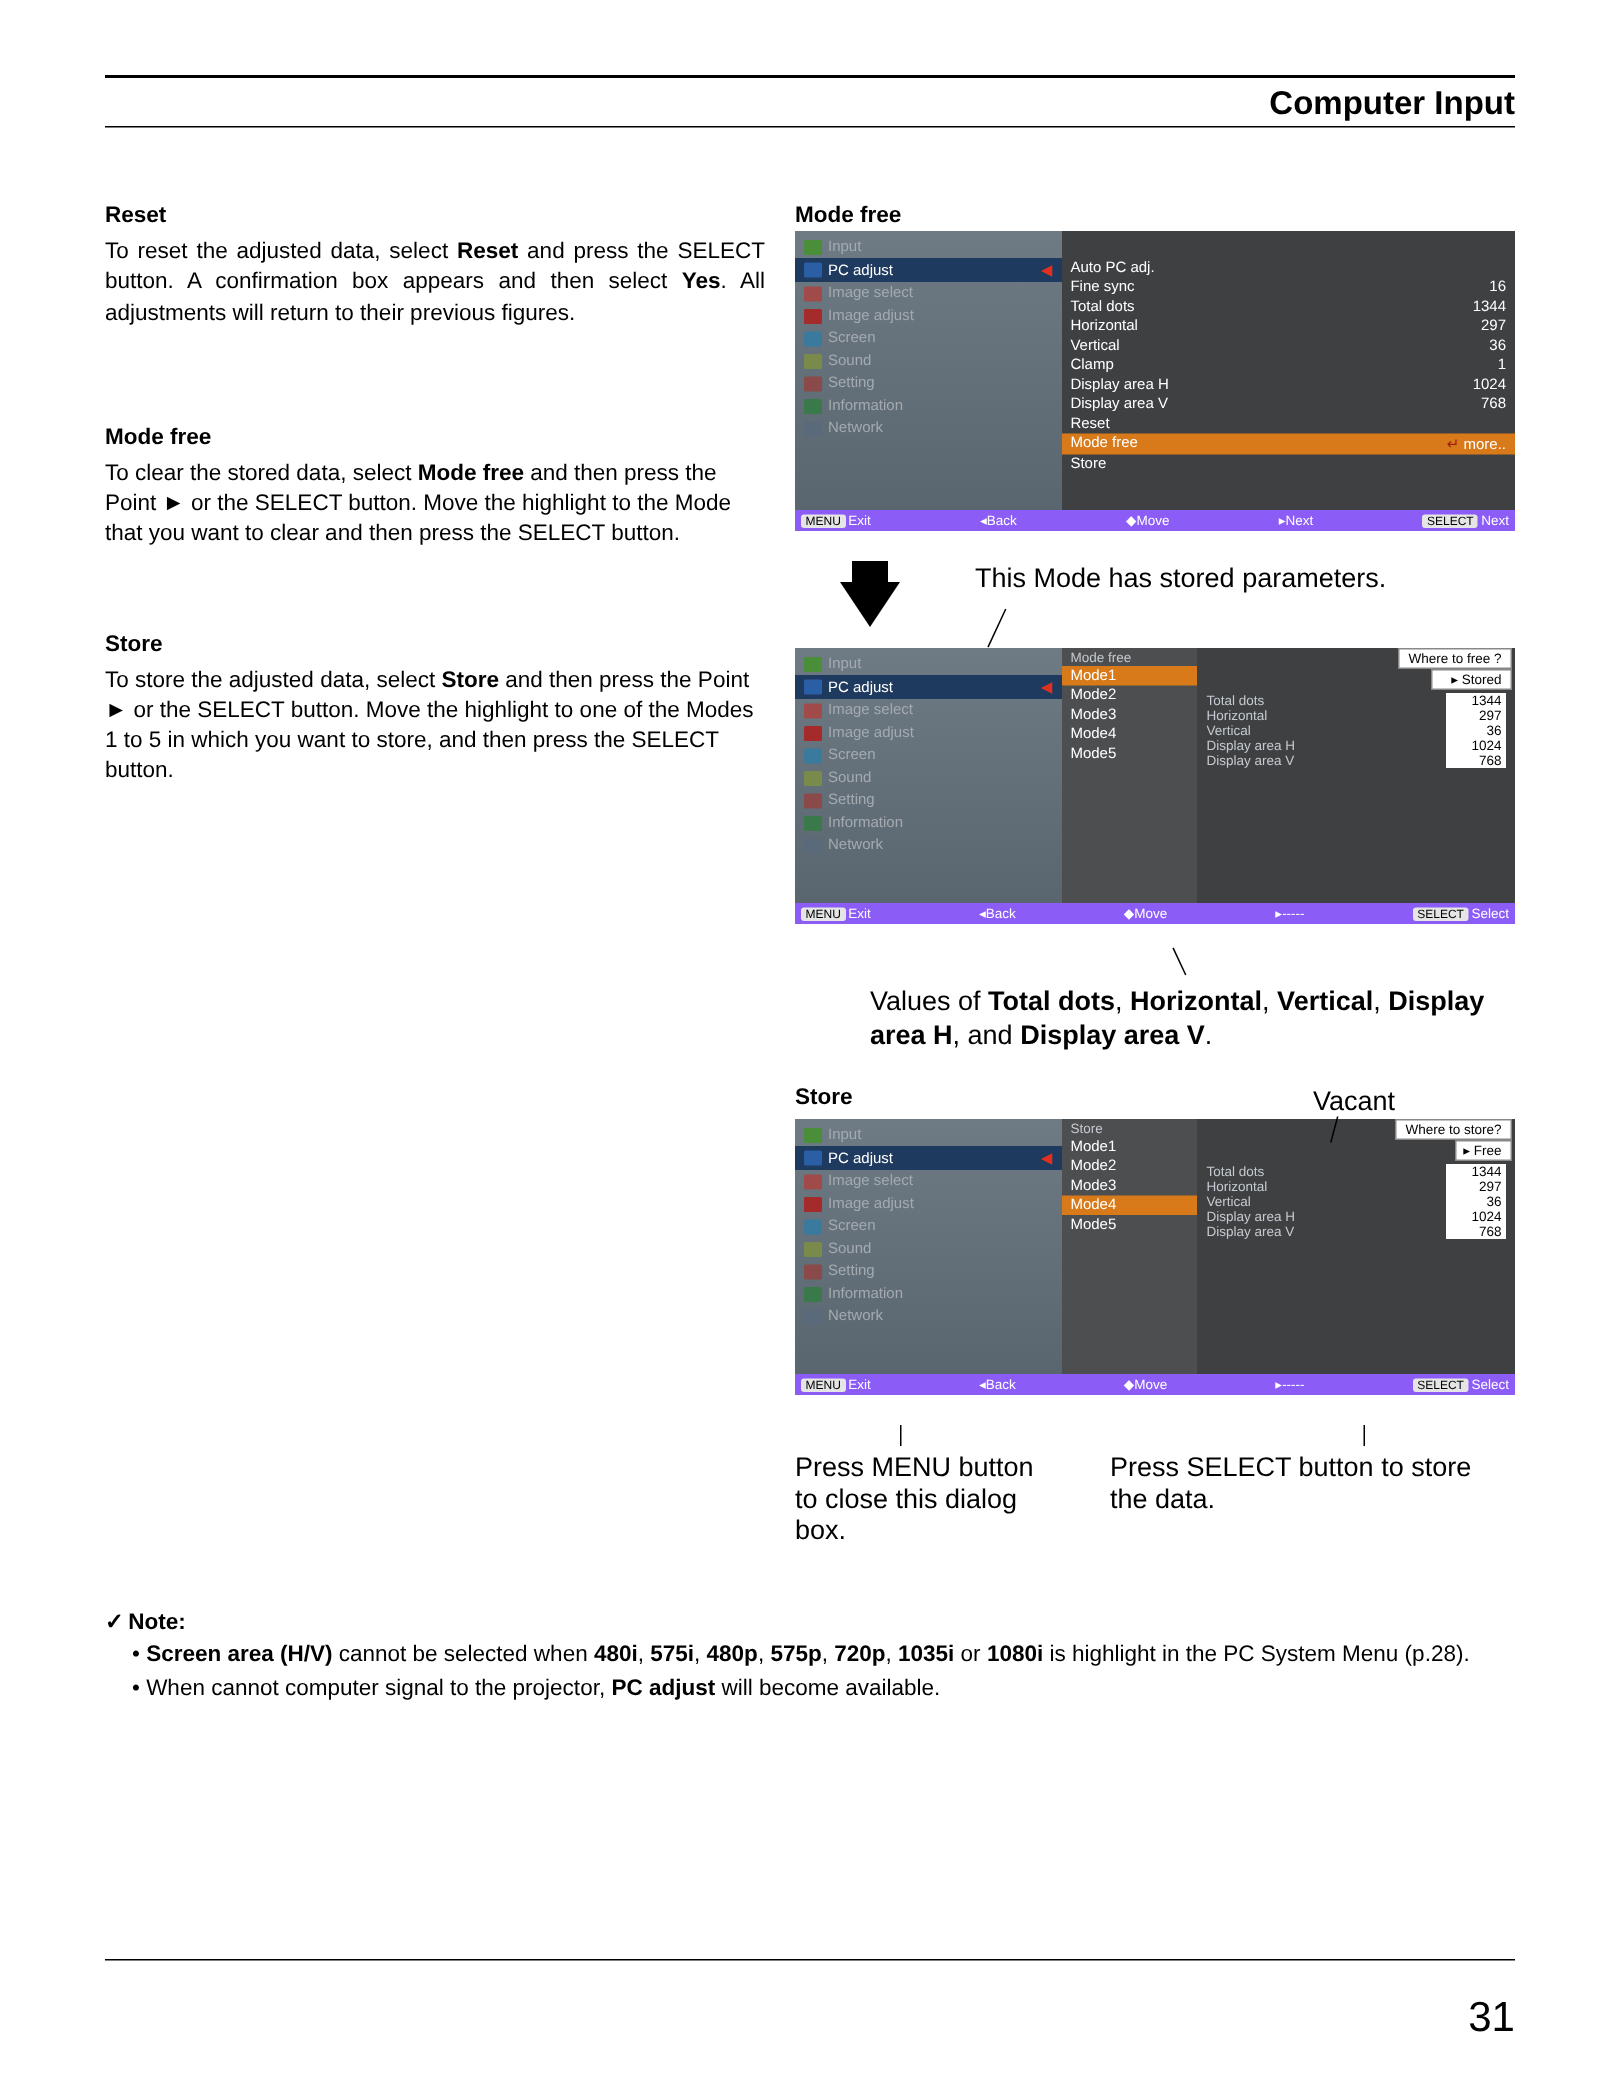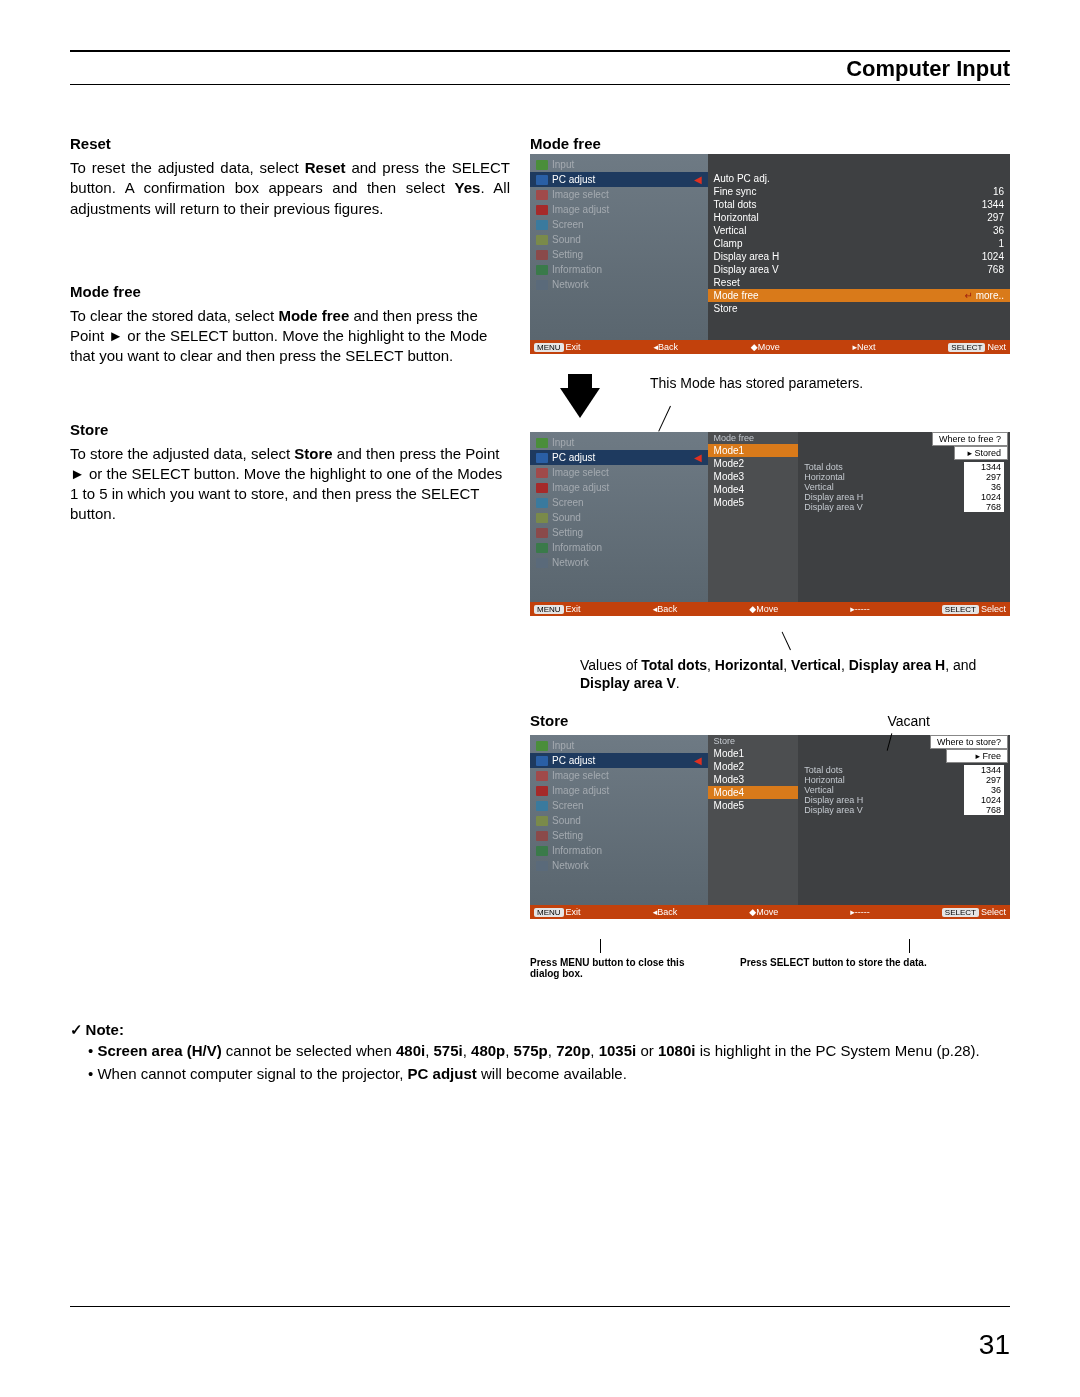--- a/index.html
+++ b/index.html
@@ -93,21 +93,21 @@
     font-size: 10px;
     color: #fff;
   }
   .main-row .label { color: #fff; }
   .main-row .val { color: #fff; }
   .main-row.highlight {
     background: #d97a1a;
     color: #fff;
   }
   .ms-footer {
-    background: #c2410c;
+    background: #8b5cf6;
     color: #fff;
     font-size: 9px;
     padding: 2px 4px;
     display: flex;
     justify-content: space-between;
     align-items: center;
   }
   .ms-footer span { white-space: nowrap; }
   .menu-btn {
     background: #e5e5e5;
@@ -175,35 +175,35 @@
   }
   .header-cell { flex:1; padding: 1px 4px; }
   .header-cell.boxed {
     background: #fff; color: #000;
     text-align: center;
     border:1px solid #888;
     flex:0 0 auto;
     padding:1px 6px;
   }
   .annotation {
-    font-size: 14px;
+    font-size: 18px;
     line-height: 1.3;
   }
   .arrow-container {
     display: flex;
     align-items: flex-start;
     gap: 10px;
     margin: 6px 0 14px 0;
   }
   .callout-row {
     display: flex;
     align-items: flex-start;
     margin: 4px 0 10px 0;
   }
-  .callout-text { font-size: 10px; font-weight: bold; }
+  .callout-text { font-size: 18px; }
   .note-block {
     margin-top: 30px;
     font-size: 15px;
     line-height: 1.4;
   }
   .note-title::before { content: "✓"; margin-right: 3px; }
   .note-title { font-weight: bold; }
   .note-list { margin-left: 18px; }
   .note-list li { list-style: none; text-indent: -10px; padding-left: 10px; margin-bottom: 2px;}
   .note-list li::before { content: "• "; }
@@ -520,21 +520,21 @@
                   <div class="mode-row">Mode3</div>
                   <div class="mode-row highlight">Mode4</div>
                   <div class="mode-row">Mode5</div>
                 </div>
             </div>
             <div class="split-right">
               <div class="header-bar" style="padding:0 2px">
                 <div class="header-cell boxed" style="margin-left:auto">Where to store?</div>
               </div>
               <div class="header-bar" style="padding:0 2px;justify-content:flex-end">
-                <div class="header-cell boxed" style="text-align:left;padding-left:28px">▸ <span>Free</span></div>
+                <div class="header-cell boxed" style="text-align:left;padding-left:4px">▸ <span>Free</span></div>
               </div>
               <div class="data-grid" id="dg3">
                   <div class="drow">
                     <span>Total dots</span>
                     <span class="dval">1344</span>
                   </div>
                   <div class="drow">
                     <span>Horizontal</span>
                     <span class="dval">297</span>
                   </div>

